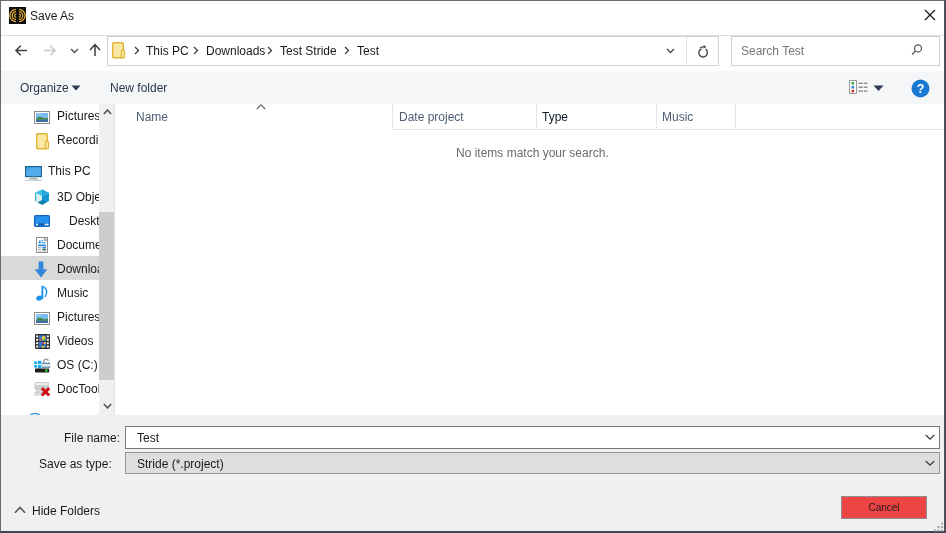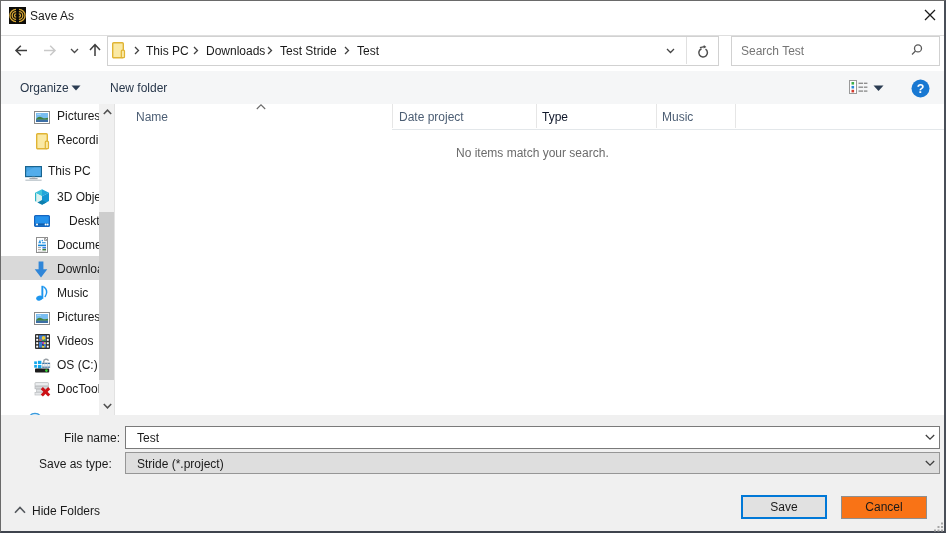--- a/index.html
+++ b/index.html
@@ -355,22 +355,21 @@
       </svg>
   </div>
 
   <div class="abs" style="left:13px;top:505px;">
     <svg width="12" height="8" viewBox="0 0 12 8">
         <path d="M1 6.8 L6 1.4 L11 6.8" stroke="#54585d" stroke-width="1.6" fill="none"></path>
       </svg>
   </div>
   <div class="abs t12" style="left:31px;top:503px;">Hide Folders</div>
 
-  <div class="abs" style="left:740px;top:494px;width:86px;height:24px;border:2px solid #0078d7;background:#e1e1e1;box-sizing:border-box;text-align:center;line-height:20px;font-size:12px;color:#1a1a1a;">Save</div>
-  <div class="abs" style="left:840px;top:495px;width:86px;height:23px;border:1px solid #8f8f8f;background:#f97316;box-sizing:border-box;text-align:center;line-height:21px;font-size:12px;color:#1a1a1a;">Cancel</div>
+  <div class="abs" style="left:840px;top:495px;width:86px;height:23px;border:1px solid #8f8f8f;background:#ef4444;box-sizing:border-box;text-align:center;line-height:21px;font-size:10px;color:#1a1a1a;">Cancel</div>
 
   <svg class="abs" style="left:932px;top:521px;" width="11" height="10" viewBox="0 0 11 10">
     <g fill="#a6a6a6">
       <rect x="8" y="0.5" width="2" height="2"></rect>
       <rect x="4.5" y="4" width="2" height="2"></rect>
         <rect x="8" y="4" width="2" height="2"></rect>
       <rect x="1" y="7.5" width="2" height="2"></rect>
         <rect x="4.5" y="7.5" width="2" height="2"></rect>
         <rect x="8" y="7.5" width="2" height="2"></rect>
     </g>

